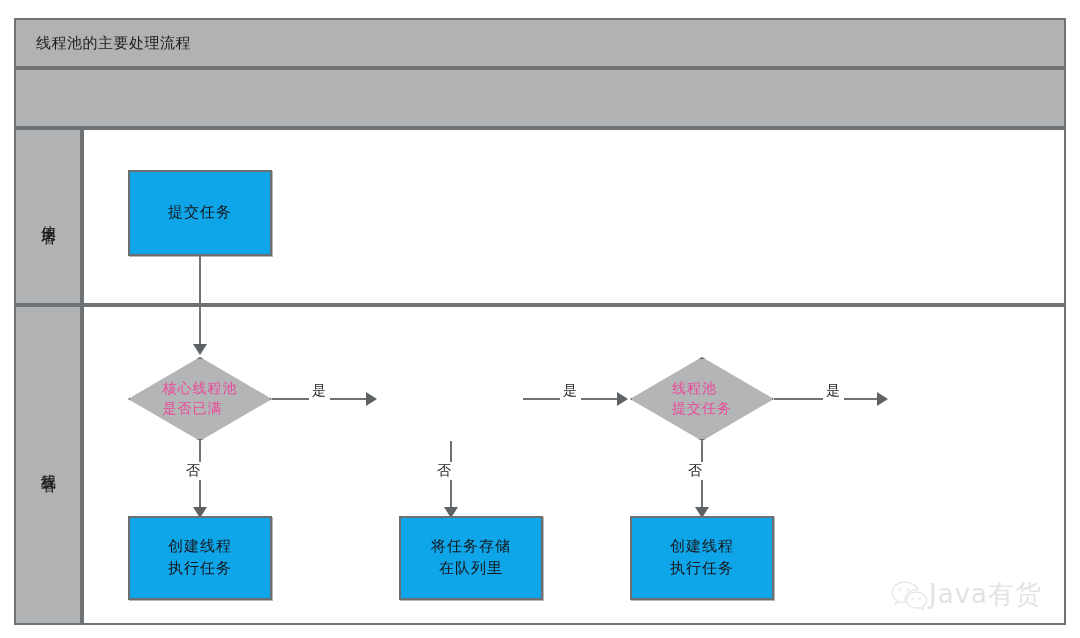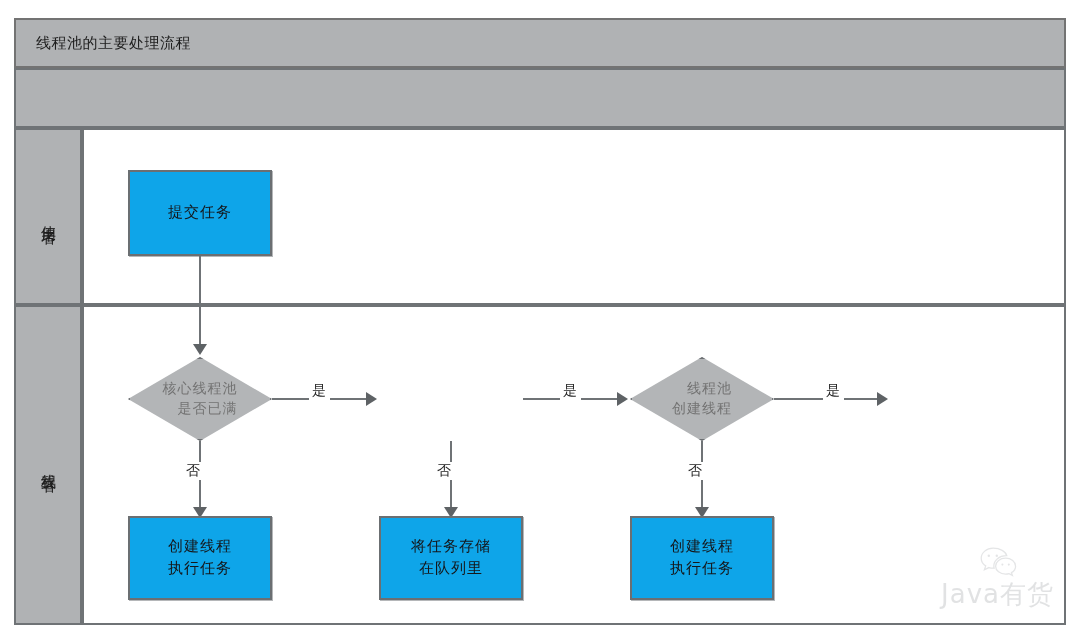--- a/index.html
+++ b/index.html
@@ -117,22 +117,22 @@
     border: 2px solid #6b6f72;
     box-sizing: border-box;
     clip-path: polygon(50% 0%, 100% 50%, 50% 100%, 0% 50%);
   }
   .diamond .dtext {
     position: absolute;
     inset: 0;
     display: flex;
     align-items: center;
     justify-content: center;
-    text-align: right;
-    color: #737373;
+    text-align: left;
+    color: #ec4899;
     font-size: 14px;
     line-height: 1.4;
     letter-spacing: 1px;
     z-index: 2;
   }
 
   
   .conn-v {
     position: absolute;
     width: 2px;
@@ -162,26 +162,25 @@
     font-size: 14px;
     color: #1d1d1d;
     background: #ffffff;
     padding: 0 3px;
     letter-spacing: 1px;
   }
 
   
   .watermark {
     position: absolute;
-    right: 26px;
+    right: 38px;
     bottom: 26px;
     display: flex;
     align-items: center;
     opacity: 0.55;
-    flex-direction: column;
   }
   .watermark .wm-text {
     font-size: 26px;
     color: #c9cbcd;
     letter-spacing: 1px;
   }
   .wm-icon { width: 40px; height: 32px; }
 </style>
 </head>
 <body>
@@ -215,21 +214,21 @@
   <div class="diamond" style="left:128px; top:357px; width:144px; height:84px;">
     <div class="shape"></div>
     <div class="dtext" style="white-space:pre-line;">核心线程池
 是否已满</div>
   </div>
 
 
   <div class="diamond" style="left:630px; top:357px; width:144px; height:84px;">
     <div class="shape"></div>
     <div class="dtext" style="white-space:pre-line;">线程池
-创建线程</div>
+提交任务</div>
   </div>
 
 
   <div class="conn-h" style="left:272px; top:398px; width:96px;"></div>
   <div class="arrow-right" style="left:366px; top:392px;"></div>
   <div class="edge-label" style="left:309px; top:382px;">是</div>
 
   <div class="conn-h" style="left:523px; top:398px; width:96px;"></div>
   <div class="arrow-right" style="left:617px; top:392px;"></div>
   <div class="edge-label" style="left:560px; top:382px;">是</div>
@@ -248,21 +247,21 @@
 
   <div class="conn-v" style="left:701px; top:441px; height:68px;"></div>
   <div class="arrow-down" style="left:695px; top:507px;"></div>
   <div class="edge-label" style="left:685px; top:462px;">否</div>
 
   <div class="node-box" style="left:128px; top:516px; width:144px; height:84px; white-space:pre-line;">
     <span style="white-space:pre-line;">创建线程
 执行任务</span>
   </div>
 
-  <div class="node-box" style="left:379px; top:516px; width:144px; height:84px; white-space:pre-line;">
+  <div class="node-box" style="left:399px; top:516px; width:144px; height:84px; white-space:pre-line;">
     <span style="white-space:pre-line;">将任务存储
 在队列里</span>
   </div>
 
   <div class="node-box" style="left:630px; top:516px; width:144px; height:84px; white-space:pre-line;">
     <span style="white-space:pre-line;">创建线程
 执行任务</span>
   </div>
 
   <div class="watermark">

